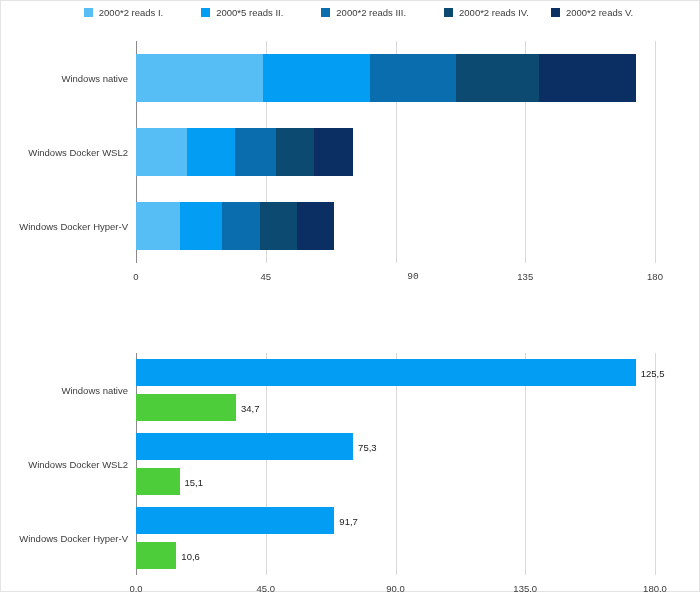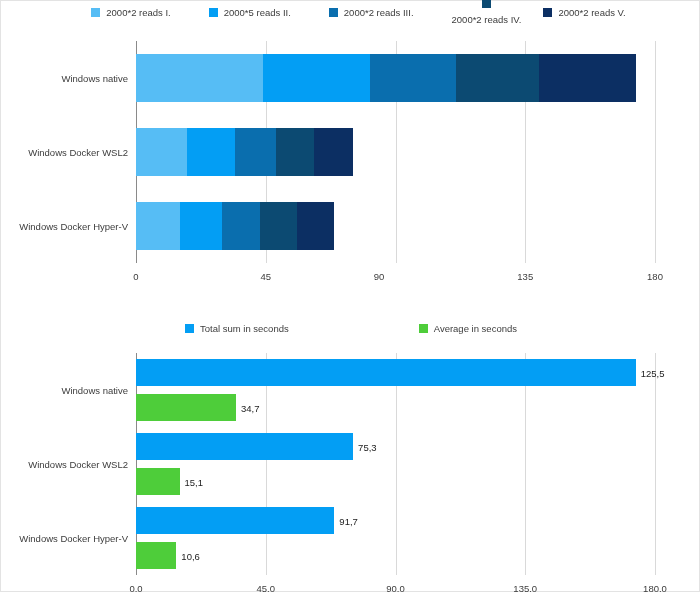--- a/index.html
+++ b/index.html
@@ -111,37 +111,37 @@
       <span>2000*2 reads I.</span>
     </div>
     <div class="legend-item" style="margin-right:38px;">
       <span class="legend-swatch" style="background:#039ef4;"></span>
       <span>2000*5 reads II.</span>
     </div>
     <div class="legend-item" style="margin-right:38px;">
       <span class="legend-swatch" style="background:#0a6eae;"></span>
       <span>2000*2 reads III.</span>
     </div>
-    <div class="legend-item" style="margin-right:22px;flex-direction:column;">
+    <div class="legend-item" style="margin-right:22px;">
       <span class="legend-swatch" style="background:#0c4a72;"></span>
       <span>2000*2 reads IV.</span>
     </div>
     <div class="legend-item">
       <span class="legend-swatch" style="background:#0c2f63;"></span>
       <span>2000*2 reads V.</span>
     </div>
   </div>
 
   <div class="chart" id="chart-top">
     <div class="plot" id="plot-top">
         <div class="tick-label" style="left: 0px; top: 230px;">0</div>
         <div class="gridline" style="left: 129.75px;"></div>
         <div class="tick-label" style="left: 129.75px; top: 230px;">45</div>
         <div class="gridline" style="left: 259.5px;"></div>
-        <div class="tick-label" style="left: 243px; top: 230px;">90</div>
+        <div class="tick-label" style="left: 277px; top: 230px; font-family: Liberation Mono, monospace;">90</div>
         <div class="gridline" style="left: 389.25px;"></div>
         <div class="tick-label" style="left: 389.25px; top: 230px;">135</div>
         <div class="gridline" style="left: 519px;"></div>
         <div class="tick-label" style="left: 519px; top: 230px;">180</div>
         <div class="axis-line" style="left: 0px;"></div>
         <div class="cat-label" style="top: 37px; left: -138px;">Windows native</div>
         <div class="bar-row" style="top: 13px; height: 48px;">
           <div class="seg" style="left: 0px; width: 126.867px; background: rgb(86, 189, 245);"></div>
           <div class="seg" style="left: 126.867px; width: 107.548px; background: rgb(3, 158, 244);"></div>
           <div class="seg" style="left: 234.415px; width: 85.3467px; background: rgb(10, 110, 174);"></div>
@@ -160,30 +160,20 @@
         <div class="bar-row" style="top: 161px; height: 48px;">
           <div class="seg" style="left: 0px; width: 44.4033px; background: rgb(86, 189, 245);"></div>
           <div class="seg" style="left: 44.4033px; width: 41.8083px; background: rgb(3, 158, 244);"></div>
           <div class="seg" style="left: 86.2117px; width: 38.06px; background: rgb(10, 110, 174);"></div>
           <div class="seg" style="left: 124.272px; width: 37.195px; background: rgb(12, 74, 114);"></div>
           <div class="seg" style="left: 161.467px; width: 36.9067px; background: rgb(12, 47, 99);"></div>
         </div>
       </div>
   </div>
 
-  <div class="legend" style="position:absolute;left:0;top:316px;width:700px;">
-    <div class="legend-item" style="margin-right:130px;">
-      <span class="legend-swatch" style="background:#039ef4;"></span>
-      <span>Total sum in seconds</span>
-    </div>
-    <div class="legend-item">
-      <span class="legend-swatch" style="background:#4ecd3a;"></span>
-      <span>Average in seconds</span>
-    </div>
-  </div>
 
   <div class="chart" id="chart-bottom">
     <div class="plot" id="plot-bottom">
         <div class="tick-label" style="left: 0px; top: 230px;">0,0</div>
         <div class="gridline" style="left: 129.75px;"></div>
         <div class="tick-label" style="left: 129.75px; top: 230px;">45,0</div>
         <div class="gridline" style="left: 259.5px;"></div>
         <div class="tick-label" style="left: 259.5px; top: 230px;">90,0</div>
         <div class="gridline" style="left: 389.25px;"></div>
         <div class="tick-label" style="left: 389.25px; top: 230px;">135,0</div>

